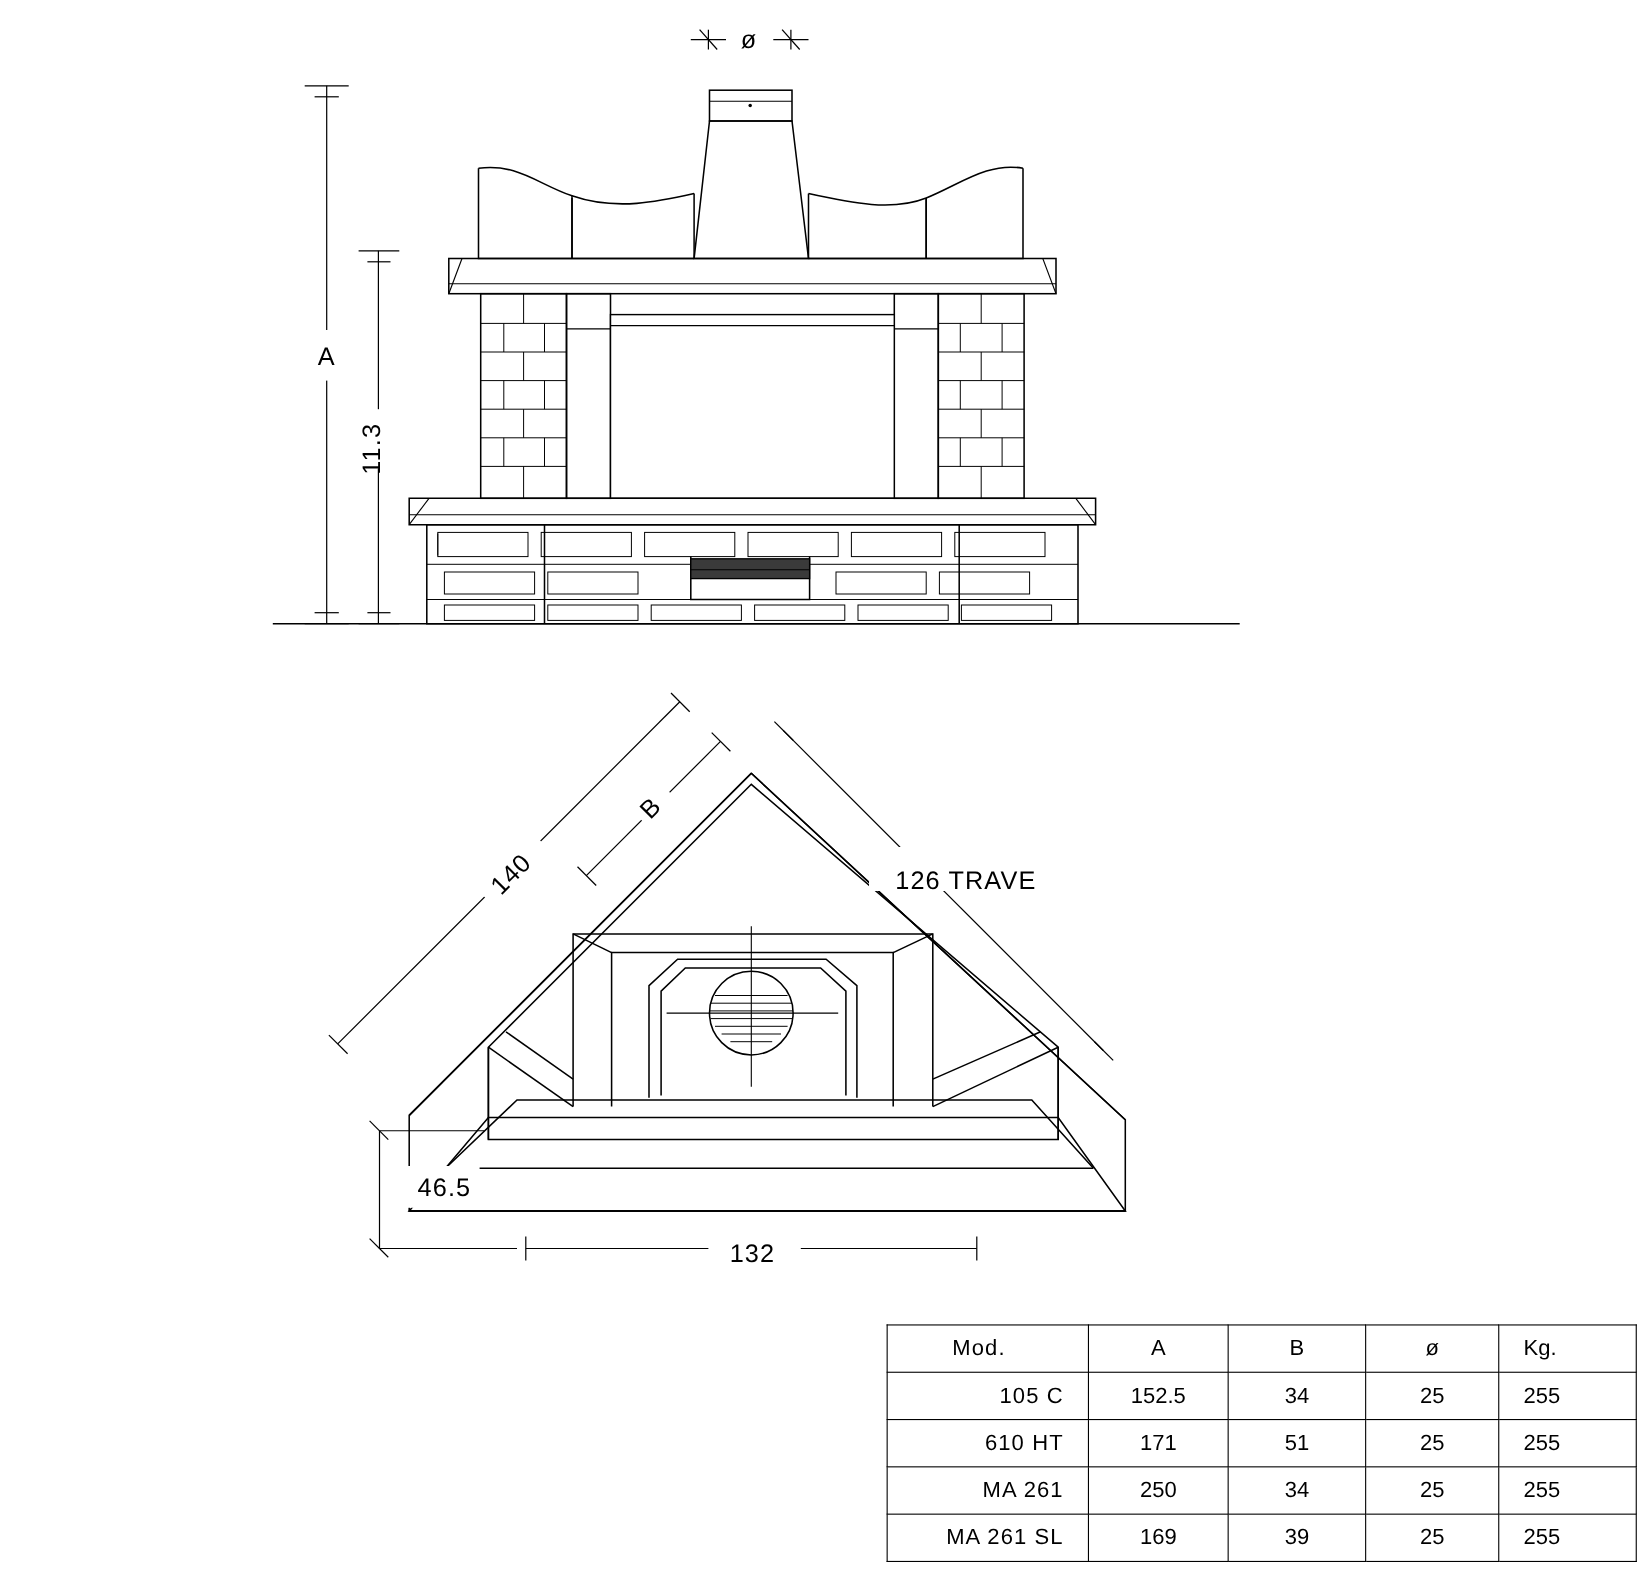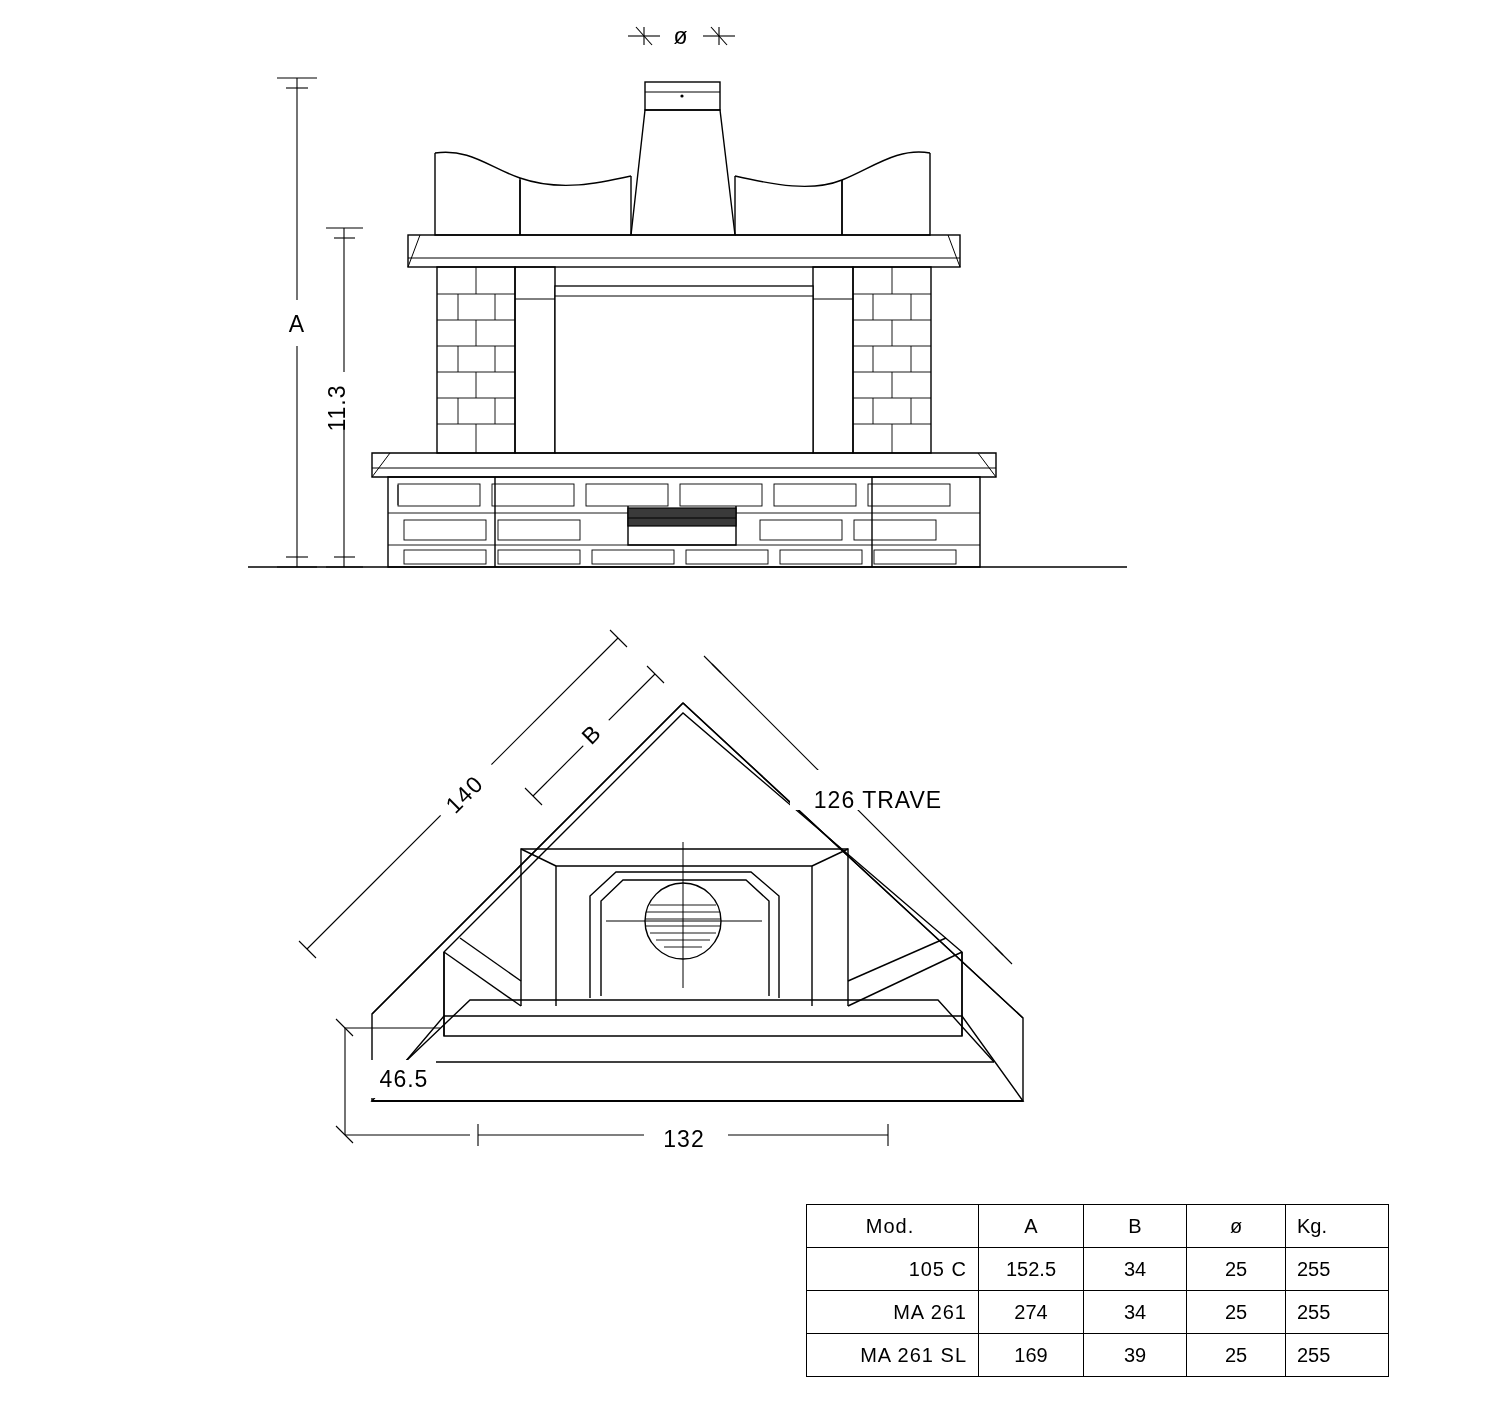--- a/index.html
+++ b/index.html
@@ -70,21 +70,21 @@
     top: 1204px;
     border-collapse: collapse;
     font-family: "Liberation Sans", sans-serif;
     font-size: 20px;
     color: #000000;
   }
   #spec-table td, #spec-table th {
     border: 1.4px solid #000000;
     height: 42px;
     font-weight: normal;
-    padding: 0 11px;
+    padding: 0 22px;
   }
   #spec-table .c-mod {
     width: 146px;
     text-align: right;
     padding-left: 14px;
     letter-spacing: 1px;
   }
   #spec-table .c-mod.hdr {
     text-align: center;
     padding-left: 6px;
@@ -366,22 +366,29 @@
     </thead>
     <tbody>
       <tr>
         <td class="c-mod">105  C</td>
         <td class="c-a">152.5</td>
         <td class="c-b">34</td>
         <td class="c-d">25</td>
         <td class="c-kg">255</td>
       </tr>
       <tr>
+        <td class="c-mod">610  HT</td>
+        <td class="c-a">171</td>
+        <td class="c-b">51</td>
+        <td class="c-d">25</td>
+        <td class="c-kg">255</td>
+      </tr>
+      <tr>
         <td class="c-mod">MA  261</td>
-        <td class="c-a">274</td>
+        <td class="c-a">250</td>
         <td class="c-b">34</td>
         <td class="c-d">25</td>
         <td class="c-kg">255</td>
       </tr>
       <tr>
         <td class="c-mod">MA  261  SL</td>
         <td class="c-a">169</td>
         <td class="c-b">39</td>
         <td class="c-d">25</td>
         <td class="c-kg">255</td>

